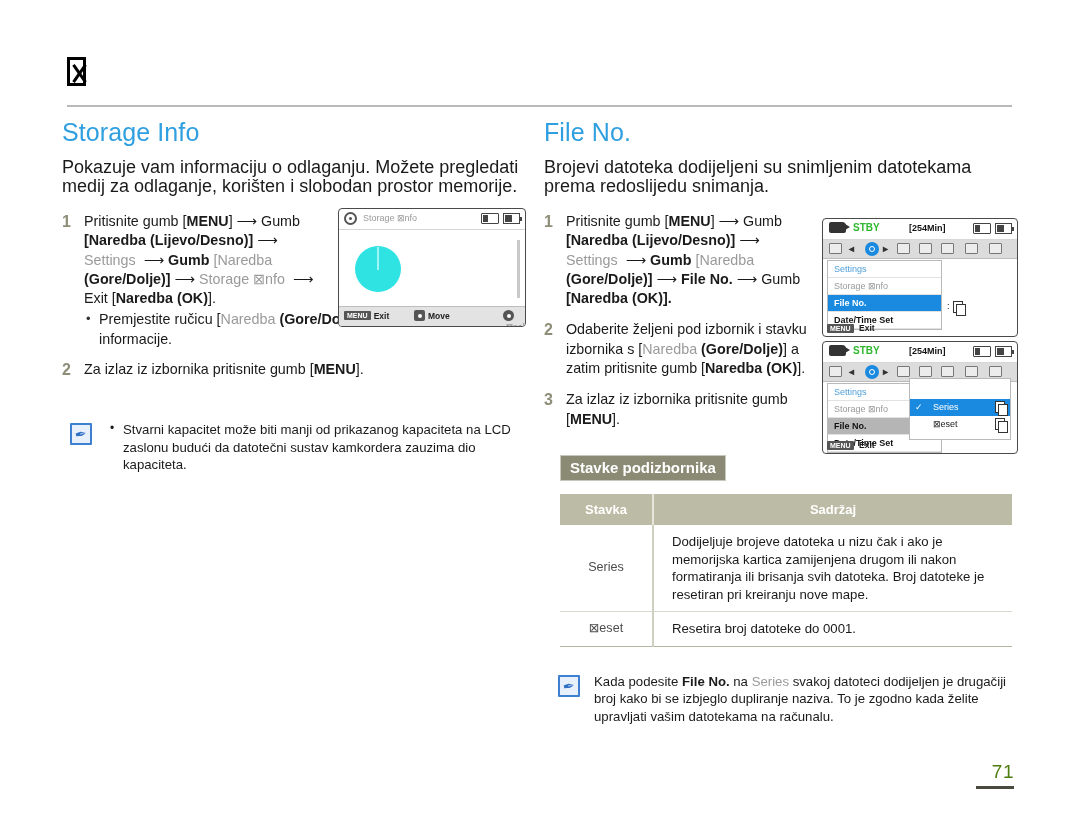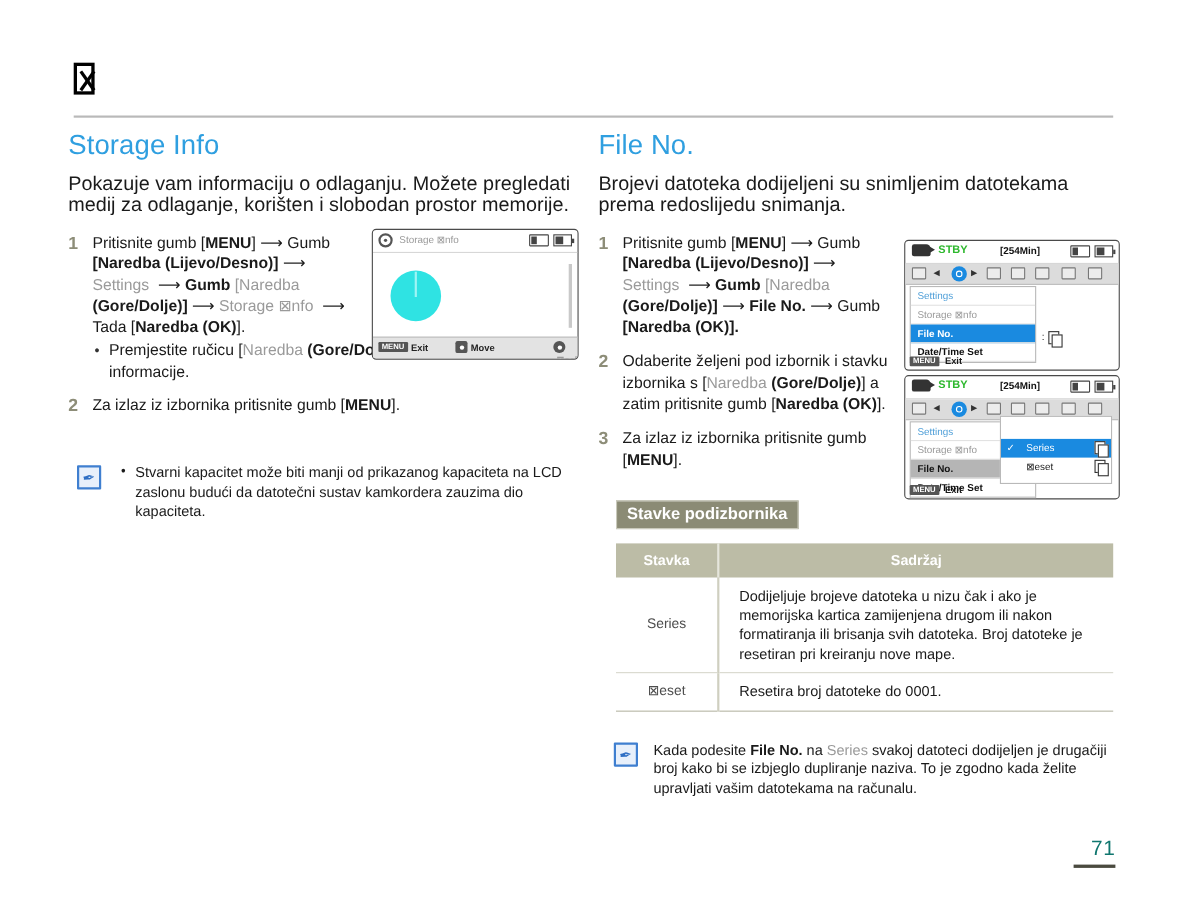--- a/index.html
+++ b/index.html
@@ -99,21 +99,21 @@
   table.sub td.c1 {
     width:84px; text-align:center; color:#4d4d4d; font-size:12.6px;
     border-right:2px solid #cfcfc0; border-bottom:1px solid #d8d8cc;
   }
   table.sub tr.last td { border-bottom:1.5px solid #b6b6a4; }
 
   
   .pageno {
     position:absolute; right:66px; bottom:38px; text-align:right;
   }
-  .pageno .n { font-size:19px; color:#0f766e; letter-spacing:0.5px; }
+  .pageno .n { font-size:19px; color:#4d7c0f; letter-spacing:0.5px; }
   .pageno .bar { width:38px; height:3px; background:#4a4a3f; margin-top:3px; margin-left:auto; }
 
   
   .lcd {
     position:absolute; background:#fff;
     border:1.5px solid #4a4a4a; border-radius:4px;
     font-family:"Liberation Sans", sans-serif;
     box-sizing:border-box; overflow:hidden;
   }
   .lcd-storage { left:338px; top:208px; width:188px; height:119px; }
@@ -268,21 +268,21 @@
           <span>Pritisnite gumb [</span><b>MENU</b><span>] </span><span class="arw">⟶</span><span> Gumb</span><br>
           <b>[Naredba (Lijevo/Desno)]</b> <span class="arw">⟶</span><br>
           <span class="g">Settings</span>
           &nbsp;<span class="arw">⟶</span>
           <b>Gumb</b>
           <span class="g">[Naredba</span><br>
           <b>(Gore/Dolje)]</b>
           <span class="arw">⟶</span>
           <span class="g">Storage ⊠nfo</span>
           &nbsp;<span class="arw">⟶</span><br>
-          <span>Tada [</span><b>Naredba (OK)</b><span>].</span>
+          <span>Exit [</span><b>Naredba (OK)</b><span>].</span>
 
           <ul class="bul">
             <li>
               <span>Premjestite ručicu [</span><span class="g">Naredba</span>
               <b>(Gore/Dolje)</b><span>] tza pregled željene informacije.</span>
             </li>
           </ul>
         </div>
       </div>
 

